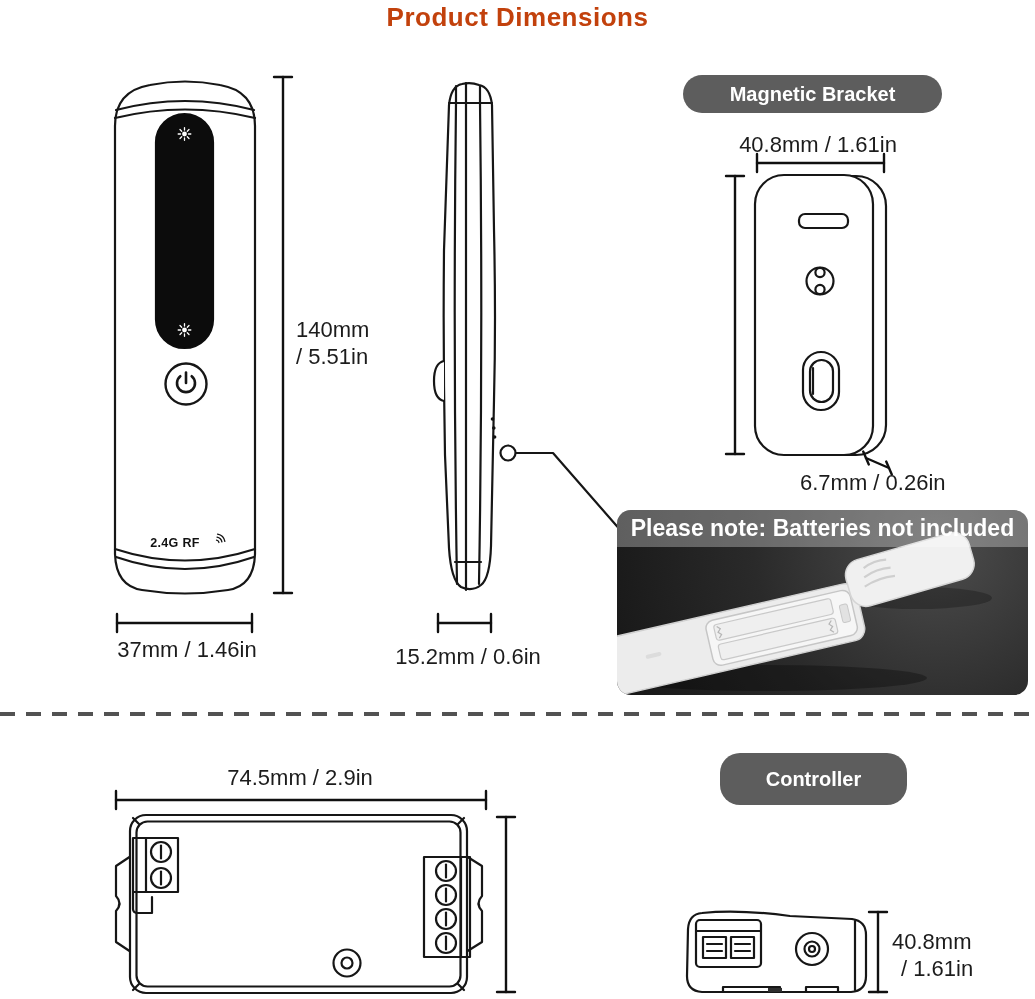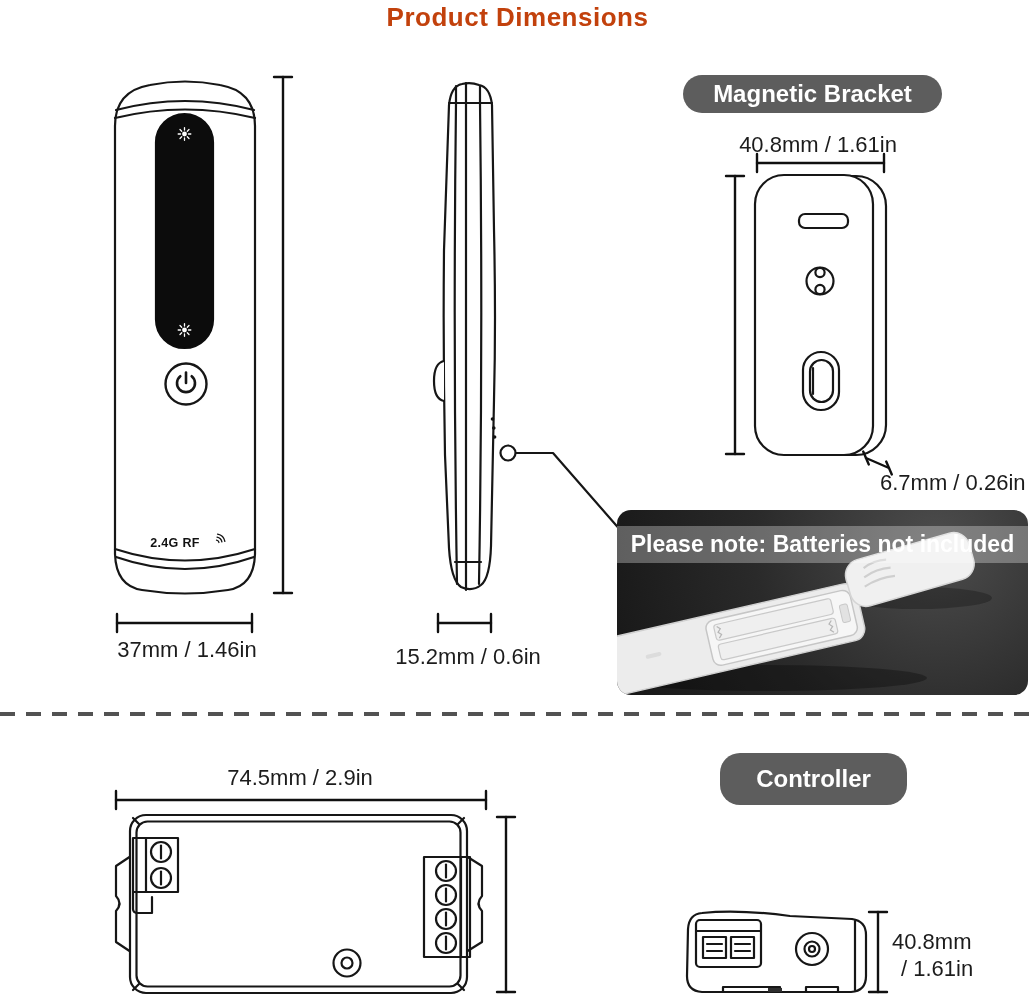--- a/index.html
+++ b/index.html
@@ -9,44 +9,44 @@
   }
   svg.art{position:absolute;left:0;top:0;}
   .title{
     position:absolute;top:2px;left:0;width:100%;text-align:center;
     font-size:26px;font-weight:bold;color:#c2410c;letter-spacing:.5px;
   }
   .dim{position:absolute;font-size:22px;line-height:27px;color:#1c1c1c;white-space:nowrap;}
   .dim.center{text-align:center;}
   .indent{padding-left:9px;}
   .badge{
-    position:absolute;background:#5d5d5d;color:#fff;font-weight:bold;font-size:24px;
+    position:absolute;background:#5d5d5d;color:#fff;font-weight:bold;font-size:20px;
     border-radius:20px;display:flex;align-items:center;justify-content:center;
   }
   .badge-magnetic{left:683px;top:75px;width:259px;height:38px;}
   .badge-controller{left:720px;top:753px;width:187px;height:52px;}
   .photo{
     position:absolute;left:617px;top:510px;width:411px;height:185px;border-radius:14px;overflow:hidden;
     background:radial-gradient(circle at 78% 18%, #4d4d4d 0%, #2a2a2a 52%, #171717 100%);
   }
   .photo-banner{
-    position:absolute;top:16px;left:0;right:0;height:37px;background:rgba(255,255,255,0.30);
+    position:absolute;top:0;left:0;right:0;height:37px;background:rgba(255,255,255,0.30);
     color:#fff;font-weight:bold;font-size:23px;display:flex;align-items:center;justify-content:center;
   }
   .rf-label{
     position:absolute;left:148px;top:533px;width:80px;display:flex;align-items:flex-end;
     justify-content:center;gap:14px;font-size:12.5px;font-weight:bold;color:#111;letter-spacing:.3px;
   }
   .rf-label svg{margin-bottom:5px;}
   .lbl-front-height{left:296px;top:316px;}
   .lbl-front-width{left:87px;top:636px;width:200px;}
   .lbl-side-depth{left:368px;top:636px;width:200px;margin-top:7px;}
   .lbl-bracket-width{left:718px;top:131px;width:200px;}
   .lbl-bracket-height{left:643px;top:269px;}
-  .lbl-bracket-thickness{left:880px;top:469px;}
+  .lbl-bracket-thickness{left:800px;top:469px;}
   .lbl-ctrl-width{left:200px;top:764px;width:200px;}
   .lbl-ctrl-height{left:517px;top:880px;}
   .lbl-ctrl-side-height{left:892px;top:928px;}
 </style>
 </head>
 <body>
 
 <div class="canvas">
 
   <svg class="art" width="1035" height="999" viewBox="0 0 1035 999">
@@ -222,20 +222,24 @@
       <g stroke-width="2.4" stroke="#101010">
         <line x1="869" y1="912" x2="887" y2="912"></line>
         <line x1="878" y1="912" x2="878" y2="992"></line>
         <line x1="869" y1="992" x2="887" y2="992"></line>
       </g>
     </g>
   </svg>
 
   <div class="title">Product Dimensions</div>
 
+  <div class="dim lbl-front-height">
+    <div>140mm</div>
+    <div>/ 5.51in</div>
+  </div>
   <div class="dim center lbl-front-width">37mm / 1.46in</div>
   <div class="rf-label">
     <span>2.4G RF</span>
     <svg width="12" height="12" viewBox="0 0 12 12">
       <g stroke="#111" stroke-width="1.3" fill="none" stroke-linecap="round">
         <path d="M2.52,7.05 A3,3 0 0 1 4.95,9.48"></path>
         <path d="M3.04,4.09 A6,6 0 0 1 7.91,8.96"></path>
         <path d="M3.56,1.14 A9,9 0 0 1 10.86,8.44"></path>
       </g>
     </svg>

